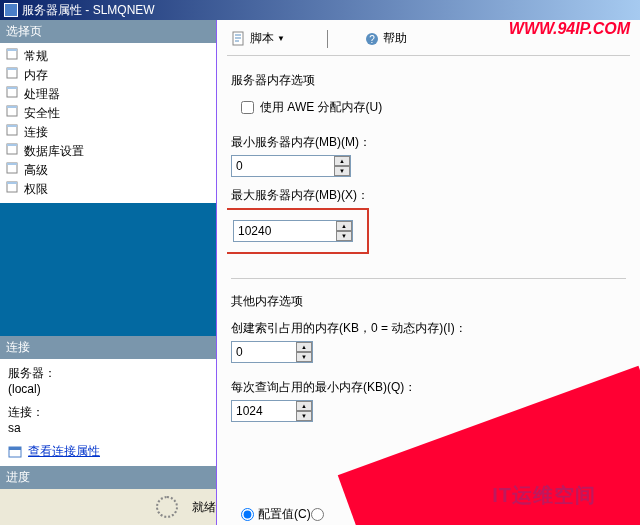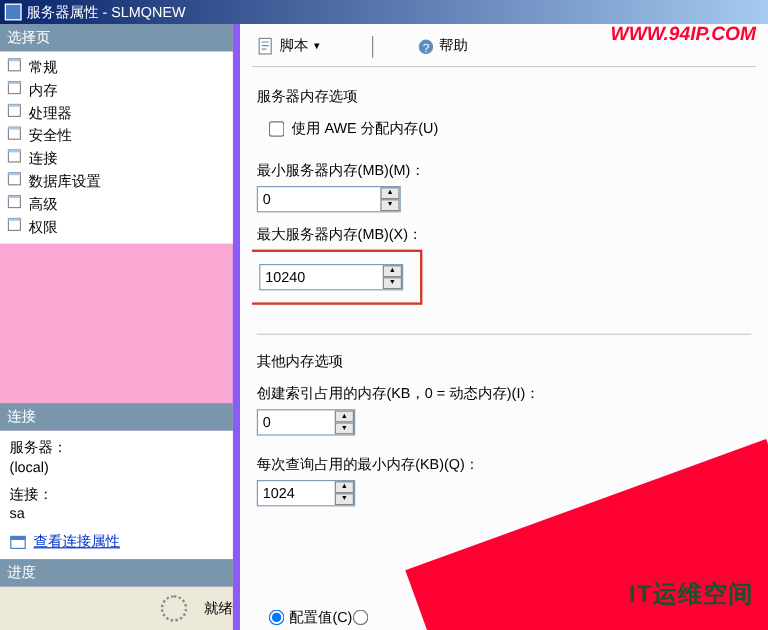--- a/index.html
+++ b/index.html
@@ -3,21 +3,21 @@
   <meta charset="utf-8">
   <style>
     * { box-sizing: border-box; margin: 0; padding: 0; }
     body { font-family: "SimSun", "宋体", sans-serif; font-size: 12px; background: #d4d0c8; width: 640px; height: 525px; overflow: hidden; position: relative; }
     
     .titlebar { background: linear-gradient(to right, #0a246a, #a6caf0); color: #fff; height: 20px; display: flex; align-items: center; padding: 0 4px; font-size: 12px; }
     .titlebar .icon { width: 14px; height: 14px; background: #4a7fc8; margin-right: 4px; border: 1px solid #fff; }
     
     .container { display: flex; height: 505px; }
     
-    .sidebar { width: 200px; background: #f9a8d4; display: flex; flex-direction: column; border-right: 6px solid #8b5cf6; }
+    .sidebar { width: 217px; background: #0369a1; display: flex; flex-direction: column; border-right: 1px solid #8b5cf6; }
     .panel-header { background: #7a96ac; color: #fff; padding: 3px 6px; font-size: 12px; }
     .tree { background: #fff; padding: 4px 2px; flex: 0 0 auto; }
     .tree-item { display: flex; padding: 1px 4px; cursor: pointer; }
     .tree-icon { width: 14px; height: 12px; margin-right: 4px; }
     .tree-icon svg { width: 100%; height: 100%; }
     
     .conn-panel { margin-top: auto; }
     .conn-body { background: #fff; padding: 6px 8px; min-height: 100px; }
     .conn-body .row { margin-bottom: 8px; }
     .link { color: #0033cc; text-decoration: underline; cursor: pointer; }
@@ -50,21 +50,21 @@
     .highlight-box { border: 2px solid #d43a2a; padding: 10px 14px 10px 8px; margin: 0 0 0 -8px; display: inline-block; }
     
     .divider { border-top: 1px solid #ccc; margin: 24px 0 14px 0; }
     
     .bottom-radio { position: absolute; bottom: 2px; left: 14px; display: flex; }
     .radio-item { display: flex; align-items: center; }
     .radio-item input { margin-right: 4px; }
     
     .watermark-banner { position: absolute; right: -60px; bottom: -10px; width: 320px; height: 180px; background: #ff0033; transform: rotate(-20deg); transform-origin: bottom right; z-index: 10; }
     .wm-url { position: absolute; right: 10px; top: 20px; color: #ff0033; font-size: 16px; font-family: Arial; font-style: italic; font-weight: bold; z-index: 11; }
-    .wm-text { position: absolute; right: 12px; bottom: 16px; color: #14532d; font-size: 20px; font-family: "SimHei","黑体",sans-serif; font-weight: bold; z-index: 11; letter-spacing: 1px; }
+    .wm-text { position: absolute; right: 44px; bottom: 16px; color: #be185d; font-size: 20px; font-family: "SimHei","黑体",sans-serif; font-weight: bold; z-index: 11; letter-spacing: 1px; }
   </style>
 </head>
 <body>
 
 <div class="titlebar">
   <div class="icon"></div>
   <span>服务器属性 - SLMQNEW</span>
 </div>
 
 <div class="container">

